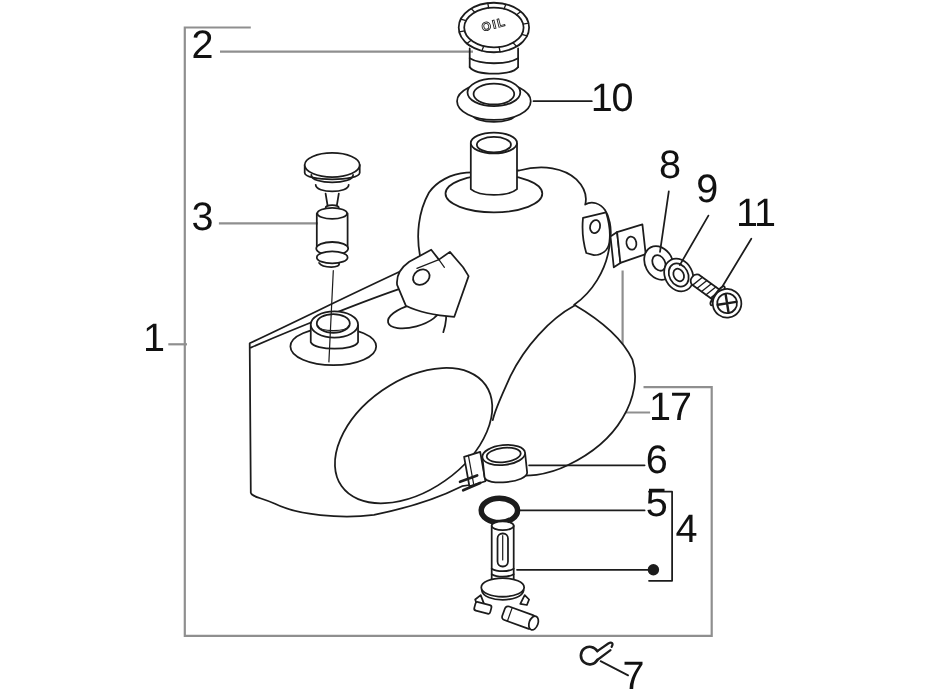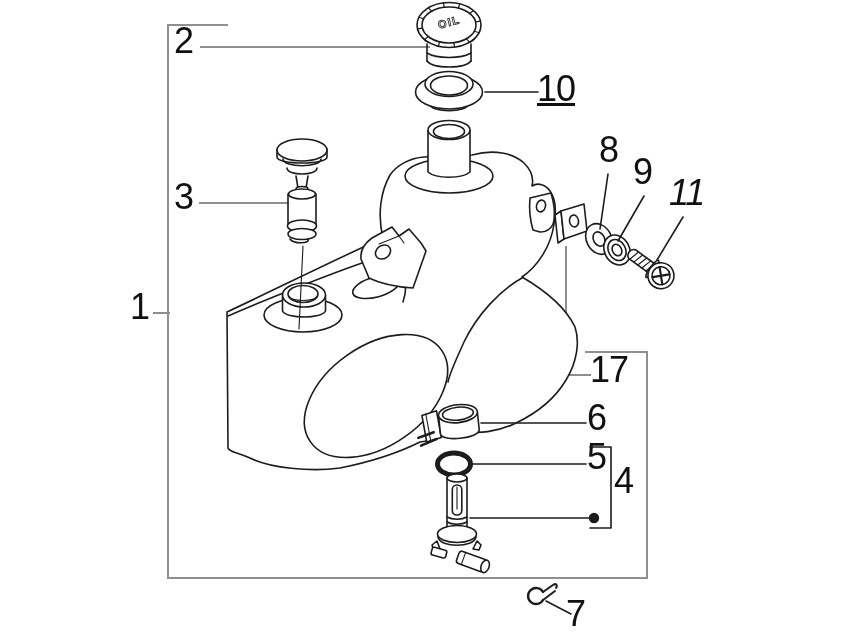--- a/index.html
+++ b/index.html
@@ -198,16 +198,16 @@
 
   <div class="callout" style="left:130px;top:289px;">1</div>
   <div class="callout" style="left:174px;top:23px;">2</div>
   <div class="callout" style="left:174px;top:179px;">3</div>
   <div class="callout" style="left:614px;top:463px;">4</div>
   <div class="callout" style="left:587px;top:439px;">5</div>
   <div class="callout" style="left:587px;top:400px;">6</div>
   <div class="callout" style="left:566px;top:596px;">7</div>
   <div class="callout" style="left:599px;top:132px;">8</div>
   <div class="callout" style="left:633px;top:154px;">9</div>
-  <div class="callout" style="left:537px;top:71px;text-decoration:underline;">10</div>
-  <div class="callout" style="left:669px;top:175px;font-style:italic;">11</div>
+  <div class="callout" style="left:537px;top:71px;">10</div>
+  <div class="callout" style="left:669px;top:175px;">11</div>
   <div class="callout" style="left:590px;top:352px;">17</div>
 </div>
 
 </body></html>

